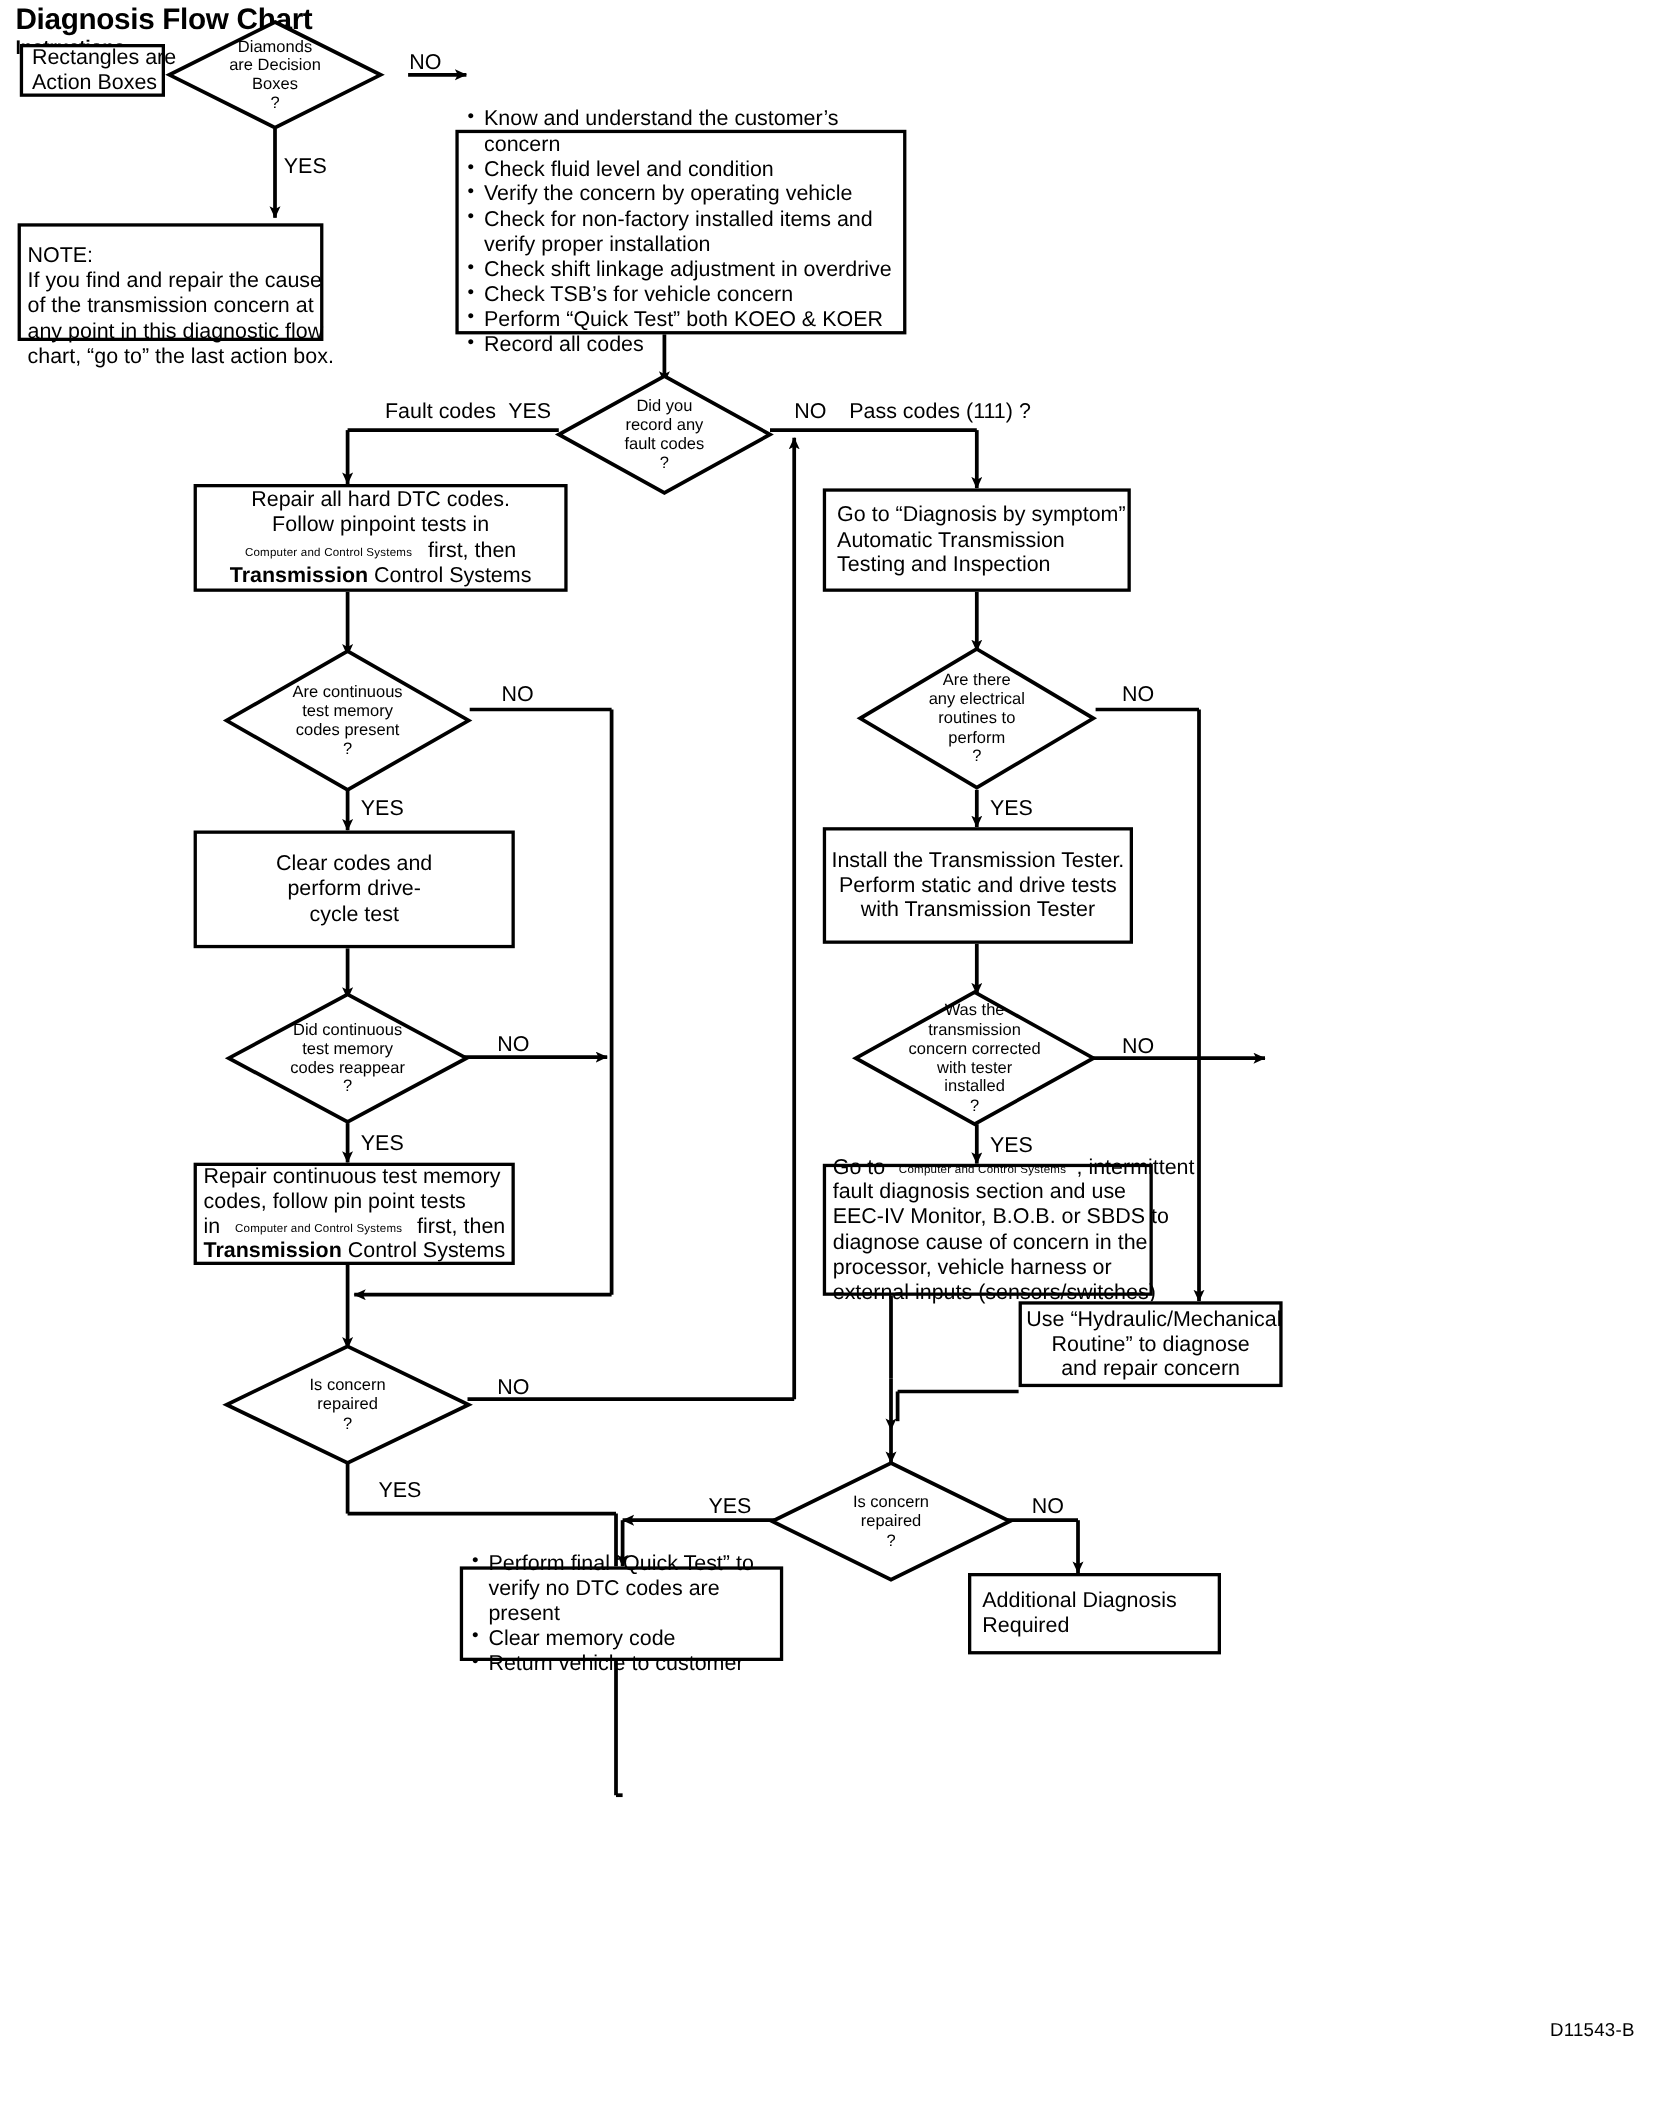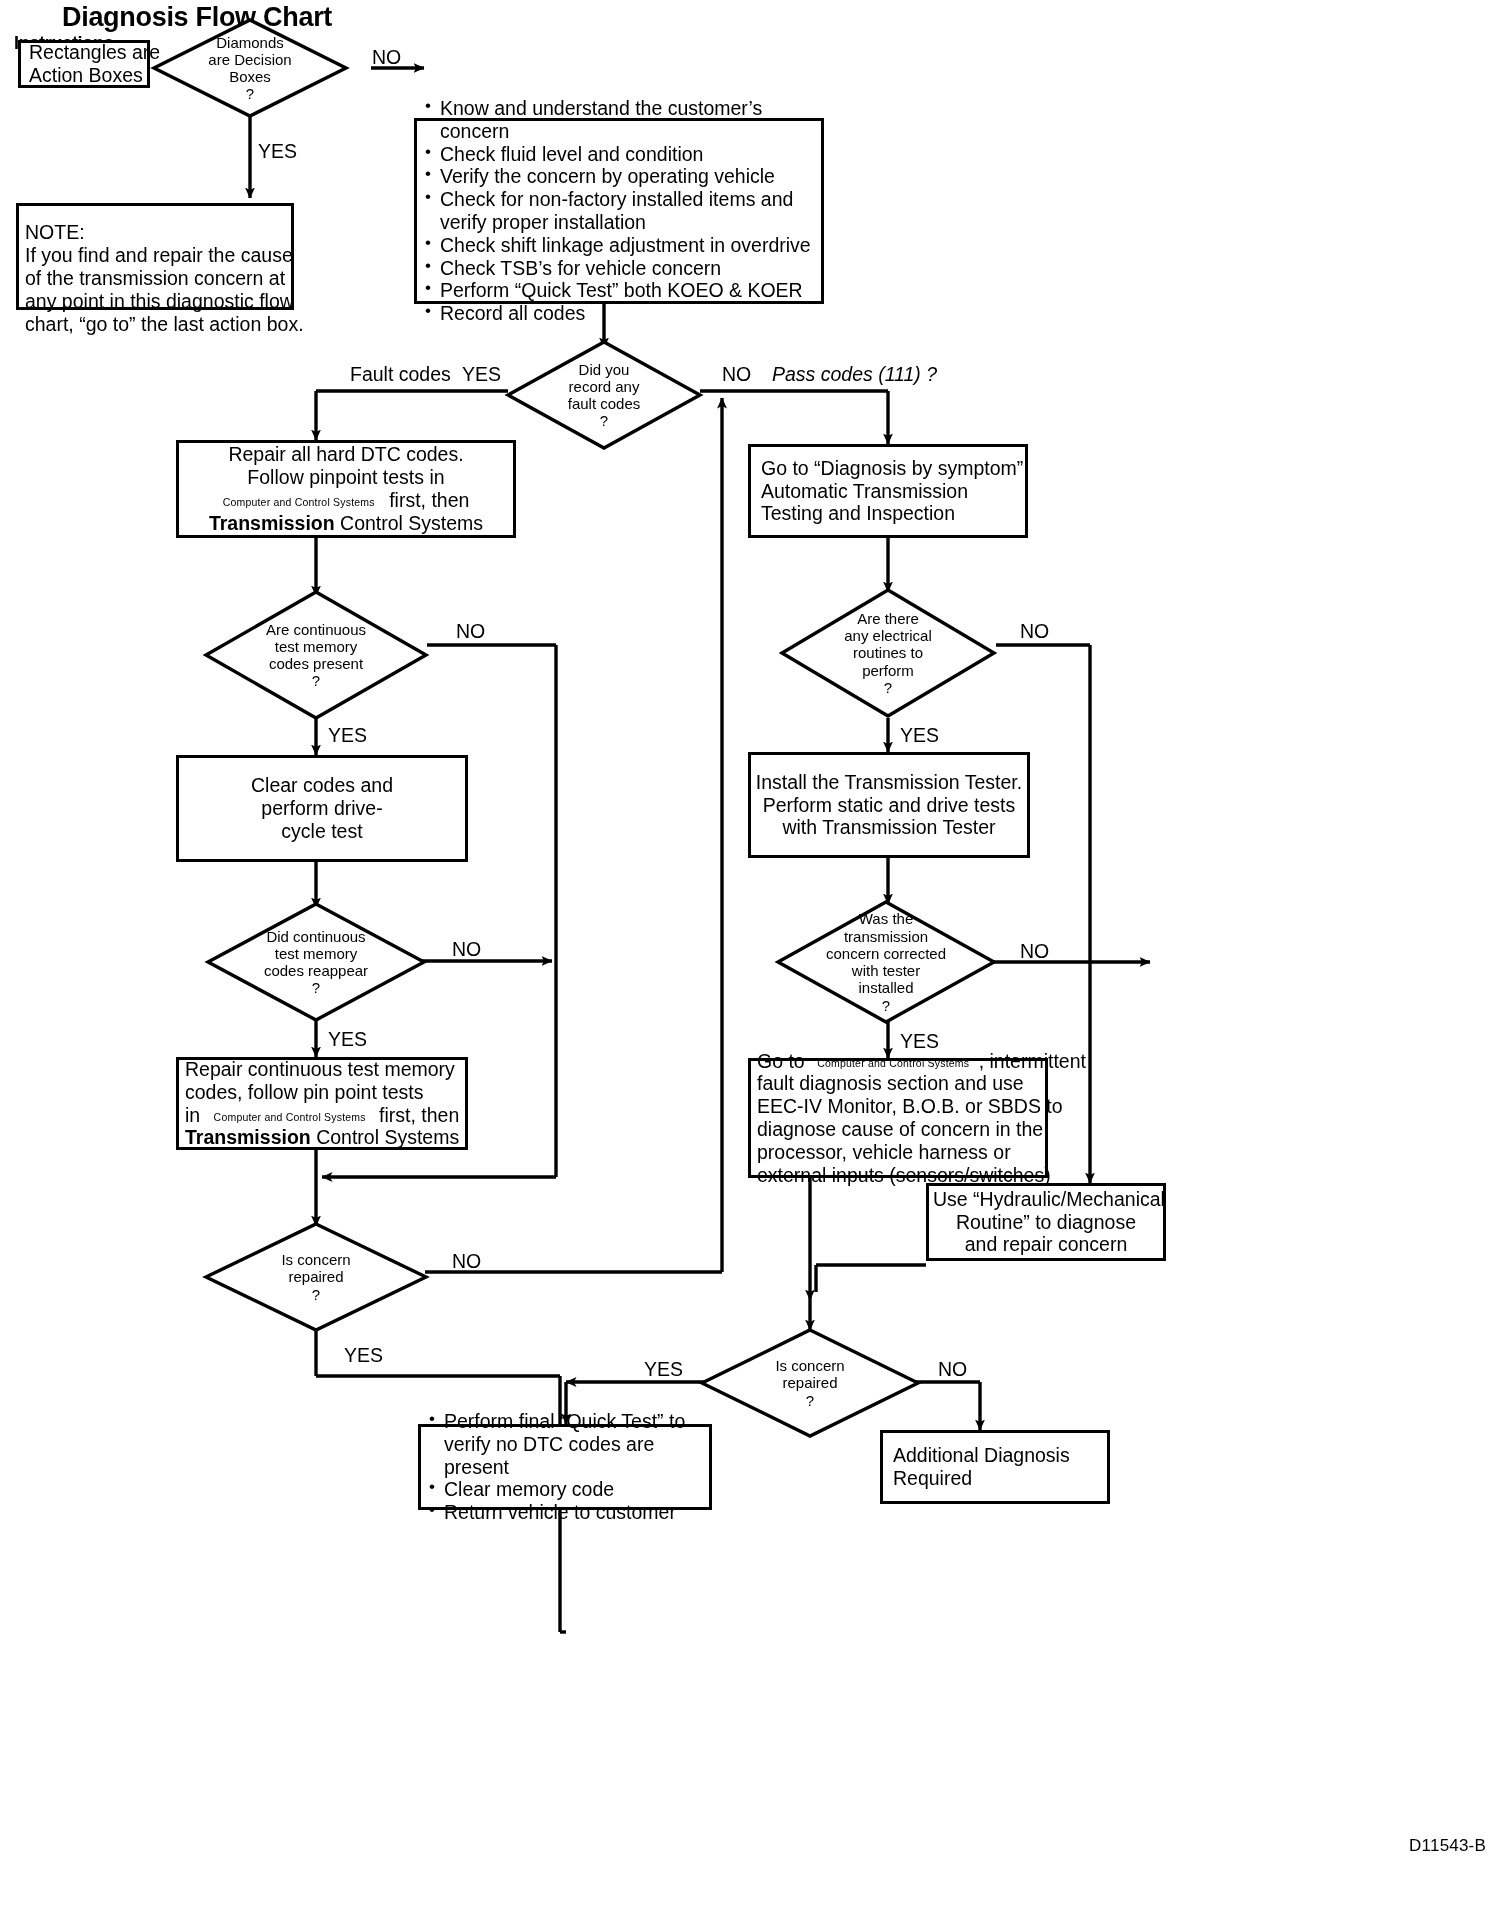--- a/index.html
+++ b/index.html
@@ -19,21 +19,21 @@
     background: #ffffff;
     overflow: hidden;
   }
   
   .ttl {
     position: absolute;
     font-weight: bold;
     letter-spacing: -0.3px;
     white-space: nowrap;
   }
-  #title-main { left: 14px; top: 2px; font-size: 27px; margin-left: 48px; }
+  #title-main { left: 14px; top: 2px; font-size: 27px; }
   #title-sub  { left: 14px; top: 33px; font-size: 18px; }
 
   
   .box {
     position: absolute;
     border: 3px solid #000;
     background: #fff;
     box-sizing: border-box;
     font-size: 19.5px;
     line-height: 1.17;
@@ -256,21 +256,21 @@
       <span>Did you</span>
       <span>record any</span>
       <span>fault codes</span>
       <span>?</span>
     </div>
   </div>
 
   <div class="lbl" style="left:350px; top:363px;">Fault codes</div>
   <div class="lbl" style="left:462px; top:363px;">YES</div>
   <div class="lbl" style="left:722px; top:363px;">NO</div>
-  <div class="lbl" style="left:772px; top:363px;font-style:italic;">Pass codes (111) ?</div>
+  <div class="lbl" style="left:772px; top:363px;">Pass codes (111) ?</div>
 
   <div class="box center" id="act-repair-hard" style="left:176px; top:440px; width:340px; height:98px;">
     <div class="pad" style="padding:2px 4px;">
       <div class="line">Repair all hard DTC codes.</div>
       <div class="line">Follow pinpoint tests in</div>
       <div class="line">
         <span class="tiny">Computer and Control Systems</span>
         <span style="padding-left:9px;">first, then</span>
       </div>
       <div class="line">

